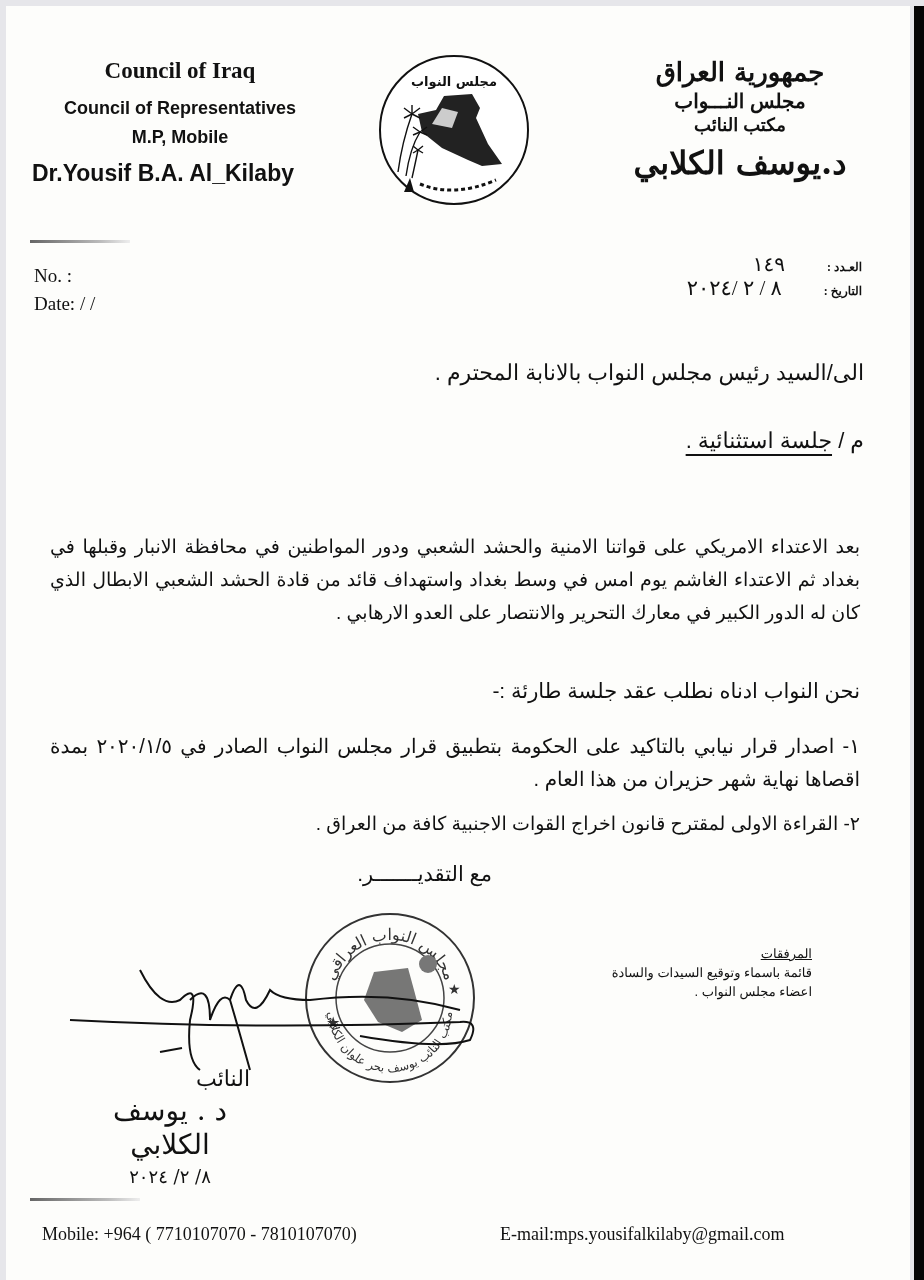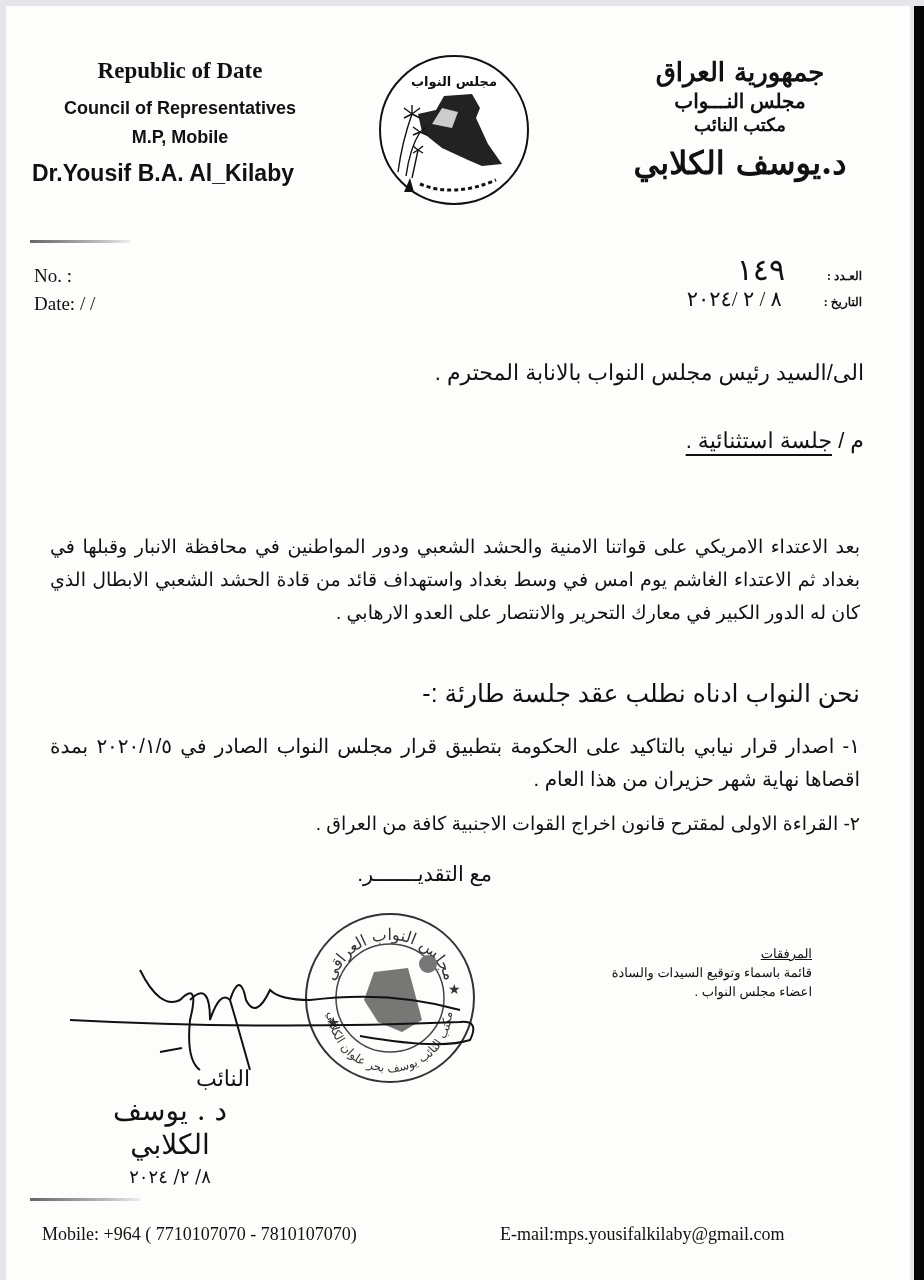--- a/index.html
+++ b/index.html
@@ -30,29 +30,29 @@
   .hdr-ar .a3 { font-weight: bold; font-size: 18px; line-height: 24px; }
   .hdr-ar .a4 { font-family: "DejaVu Serif", serif; font-size: 32px; font-weight: bold; line-height: 52px; }
 
   .rule { position: absolute; height: 3px; background: linear-gradient(90deg,#666,#bbb 70%,#eee); }
 
   .no-date { position: absolute; left: 34px; top: 262px; font-family: "Liberation Serif", serif; font-size: 19px; line-height: 28px; }
   .no-date span { display: block; }
   .ref { position: absolute; right: 62px; top: 252px; direction: rtl; text-align: right; font-family: "Liberation Serif", serif; }
   .ref .row { display: flex; align-items: baseline; gap: 6px; }
   .ref .lbl { font-size: 12px; font-weight: bold; margin-left: 36px; }
-  .ref .num { font-size: 30px; }
+  .ref .num { font-size: 20px; }
   .ref .dt { font-size: 21px; }
 
   .ar { direction: rtl; text-align: right; font-weight: normal; }
   .to { position: absolute; right: 60px; top: 360px; font-size: 22px; }
   .subj { position: absolute; right: 60px; top: 428px; font-size: 22px; }
   .subj .u { text-decoration: underline; text-underline-offset: 6px; }
   .body-p { position: absolute; left: 50px; right: 64px; top: 530px; font-size: 19px; line-height: 33px; text-align: justify; text-align-last: right; }
-  .req { position: absolute; right: 64px; top: 679px; font-size: 25px; }
+  .req { position: absolute; right: 64px; top: 679px; font-size: 21px; }
   .item1 { position: absolute; left: 50px; right: 64px; top: 730px; font-size: 20px; line-height: 33px; text-align: justify; text-align-last: right; }
   .item2 { position: absolute; right: 64px; top: 812px; font-size: 19px; }
   .regards { position: absolute; right: 432px; top: 862px; font-size: 21px; }
 
   .attach { position: absolute; right: 112px; top: 944px; font-size: 13px; line-height: 19px; }
   .attach .h { text-decoration: underline; }
 
   .stamp { position: absolute; left: 302px; top: 910px; width: 176px; height: 176px; }
   .sig { position: absolute; left: 60px; top: 960px; width: 420px; height: 120px; }
   .signer { position: absolute; left: 70px; top: 1064px; width: 200px; direction: rtl; text-align: center; font-family: "DejaVu Serif", serif; }
@@ -62,21 +62,21 @@
 
   .footer { position: absolute; top: 1224px; font-family: "Liberation Serif", serif; font-size: 18px; }
 </style>
 </head>
 <body>
 
 <div class="page"></div>
 <div class="right-bar"></div>
 
 <div class="hdr-en">
-  <div class="t1">Republic of Date</div>
+  <div class="t1">Council of Iraq</div>
   <div class="t2">Council of Representatives</div>
   <div class="t3">M.P, Mobile</div>
   <div class="t4">Dr.Yousif B.A. Al_Kilaby</div>
 </div>
 
 <svg class="logo" viewBox="0 0 156 156">
   <circle cx="78" cy="78" r="74" fill="#fff" stroke="#111" stroke-width="2"></circle>
   <text x="78" y="34" text-anchor="middle" font-size="13" font-weight="bold" font-family="DejaVu Sans, sans-serif" fill="#111">مجلس النواب</text>
   <path d="M68 44 L96 42 L104 56 L100 66 L112 92 L126 112 L106 114 L92 108 L66 96 L46 80 L42 62 L60 58 Z" fill="#222"></path>
   <path d="M66 56 L82 60 L76 76 L56 72 Z" fill="#ccc"></path>

